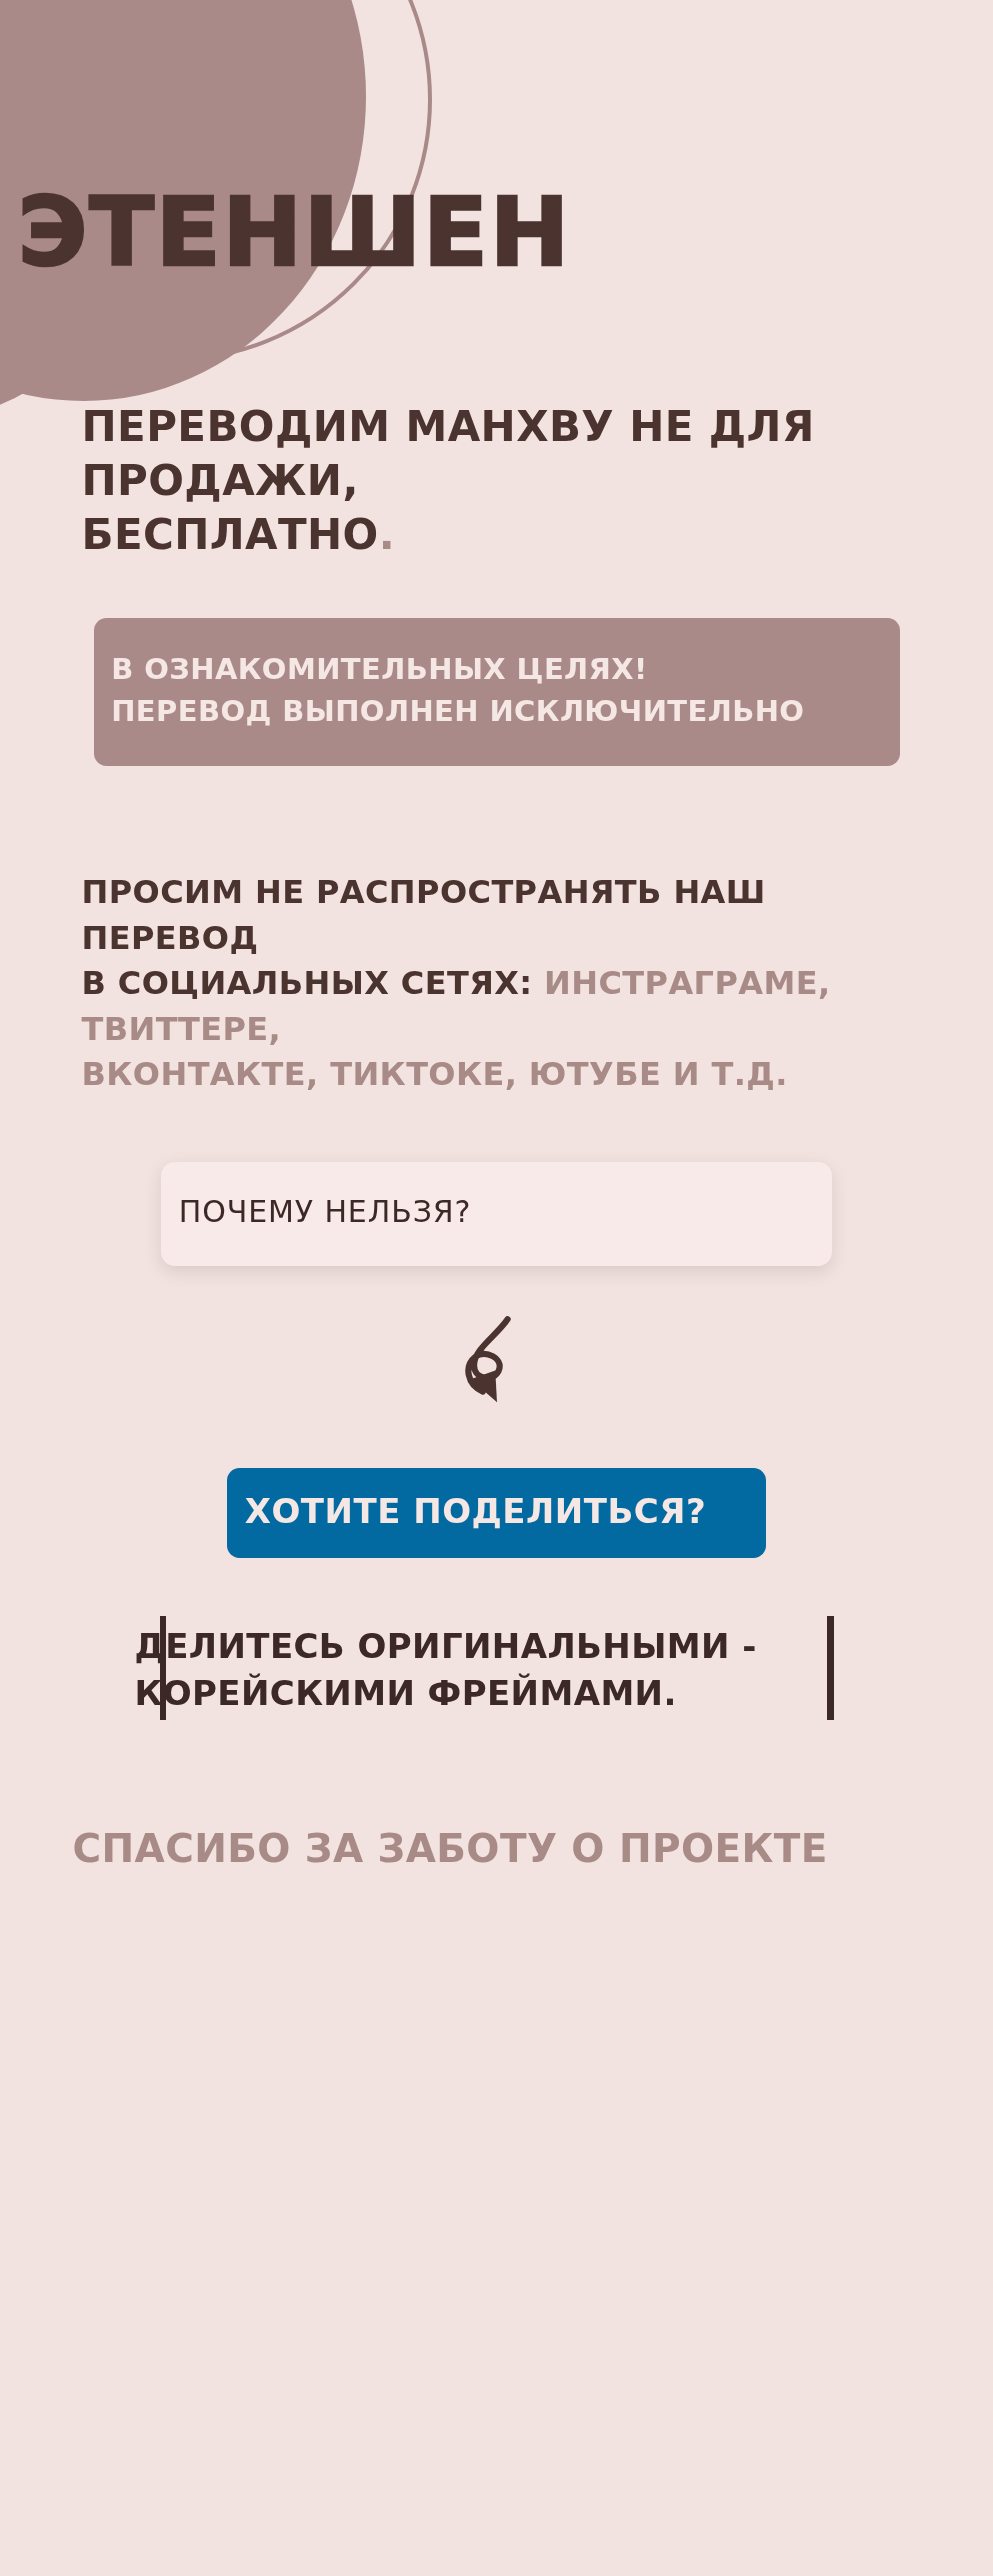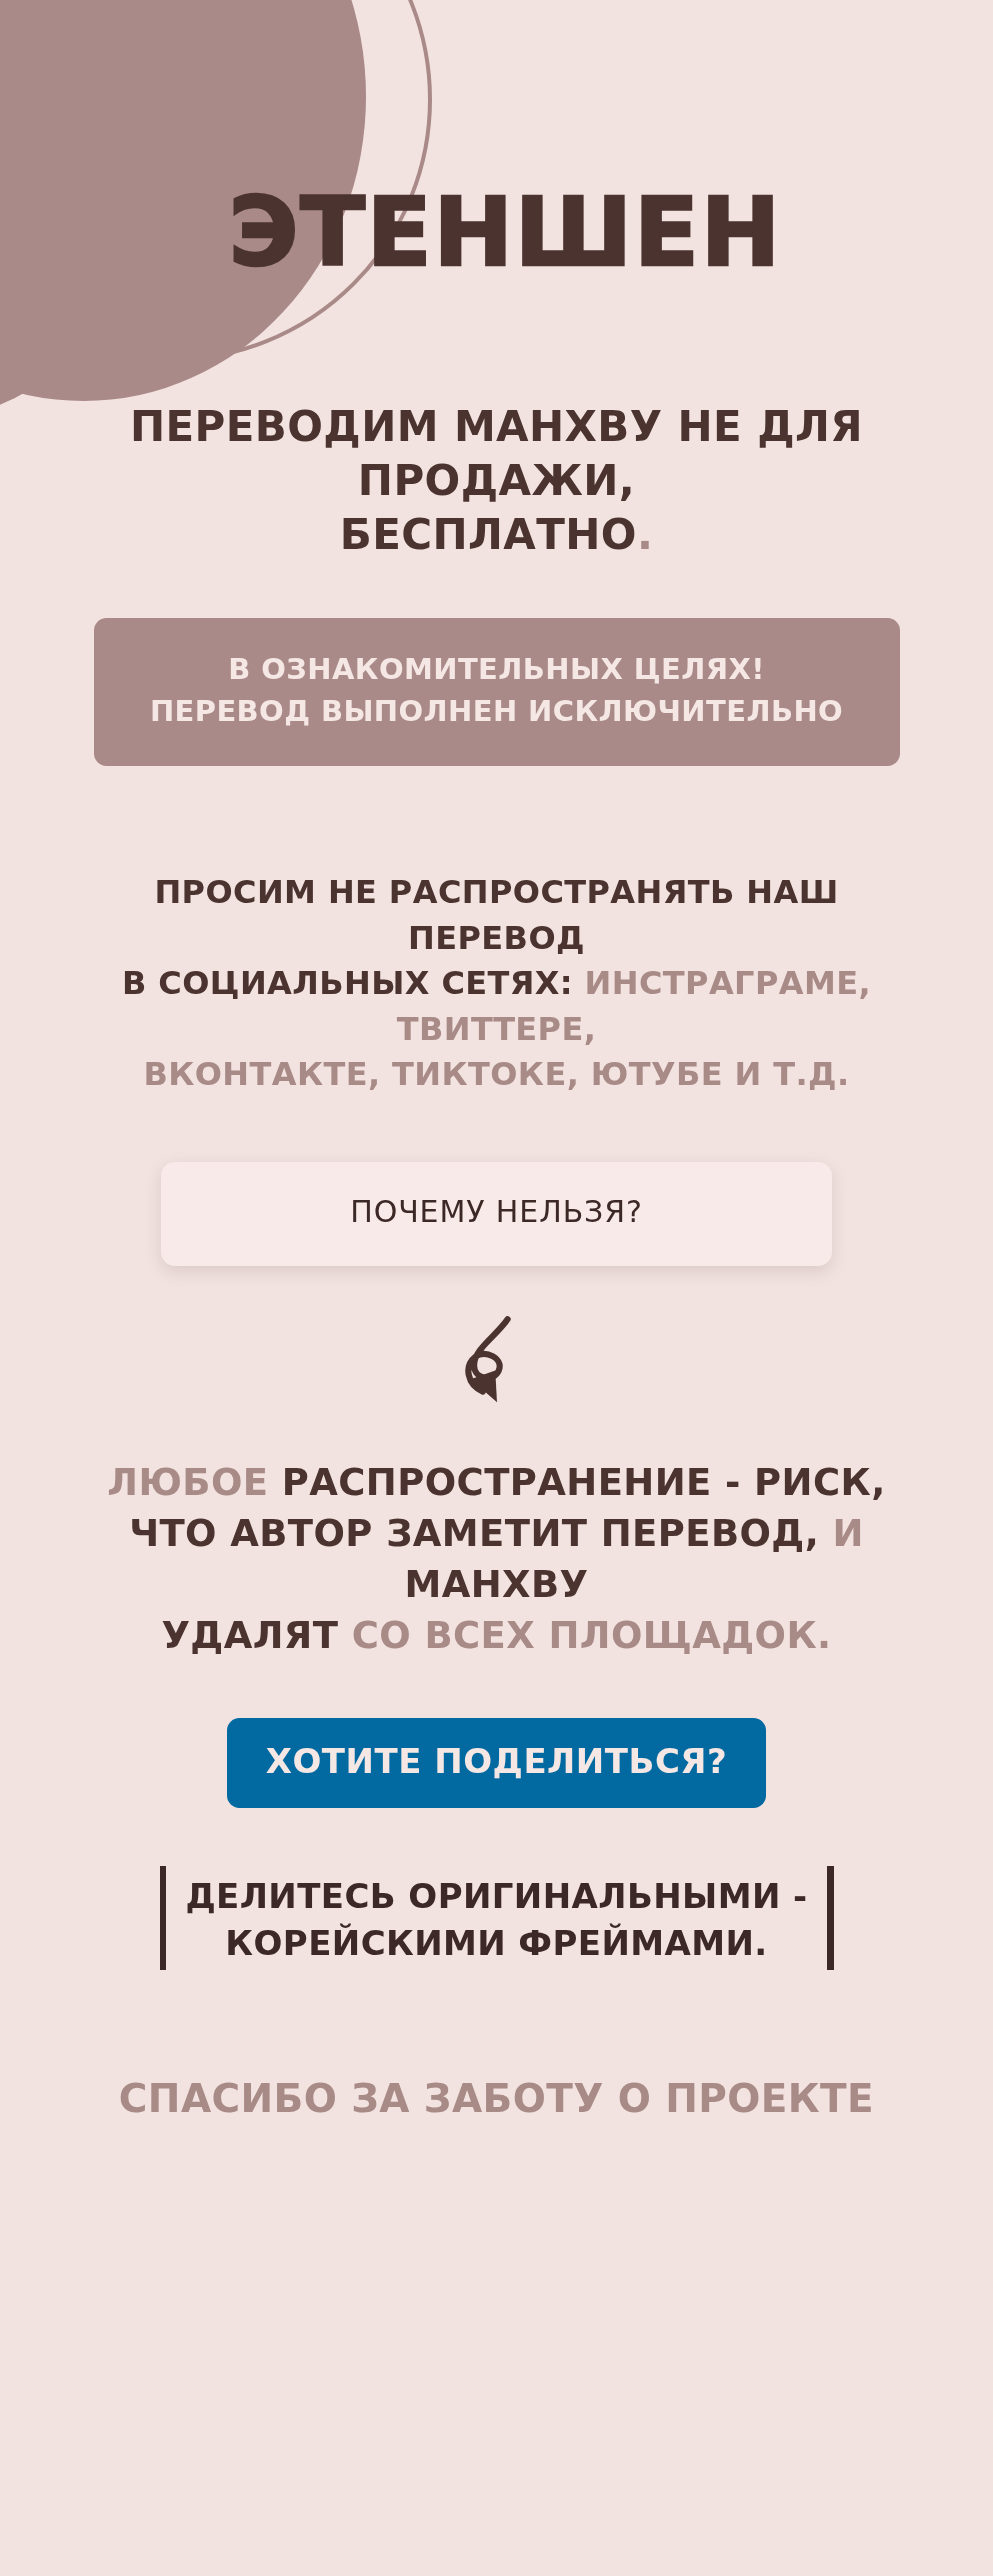--- a/index.html
+++ b/index.html
@@ -55,21 +55,20 @@
     background: #a98a88;
   }
 
   
   .page {
     position: relative;
     z-index: 2;
     width: 993px;
     padding-top: 185px;
     box-sizing: border-box;
-    text-align: center;
   }
 
   .brand-title {
     font-family: "DejaVu Sans", sans-serif;
     font-weight: bold;
     font-size: 95px;
     line-height: 1;
     letter-spacing: 1.8px;
     color: #4b332f;
     margin: 0 0 0 17.7px;
@@ -244,31 +243,20 @@
     <span>ПОЧЕМУ НЕЛЬЗЯ?</span>
   </div>
 
   <div class="arrow-wrap">
     <svg viewBox="0 0 120 110" width="106" height="97" aria-hidden="true">
       <path d="M72 6 C58 26 34 40 34 58 C34 74 56 78 62 64 C68 50 46 40 36 48 C22 59 26 80 44 88" fill="none" stroke="#4b332f" stroke-width="7" stroke-linecap="round"></path>
       <path d="M30 74 L60 100 L58 64 Z" fill="#4b332f"></path>
     </svg>
   </div>
 
-  <div class="risk">
-    <div>
-      <span class="accent">ЛЮБОЕ </span><span>РАСПРОСТРАНЕНИЕ - РИСК,</span>
-    </div>
-    <div>
-      <span>ЧТО АВТОР ЗАМЕТИТ ПЕРЕВОД,</span><span class="accent"> И </span><span>МАНХВУ</span>
-    </div>
-    <div>
-      <span>УДАЛЯТ </span><span class="accent">СО ВСЕХ ПЛОЩАДОК.</span>
-    </div>
-  </div>
 
   <div class="band2">
     <span>ХОТИТЕ ПОДЕЛИТЬСЯ?</span>
   </div>
 
   <div class="quote">
     <span class="bar left"></span>
     <span class="bar right"></span>
     <div>ДЕЛИТЕСЬ ОРИГИНАЛЬНЫМИ -</div>
     <div>КОРЕЙСКИМИ ФРЕЙМАМИ.</div>

